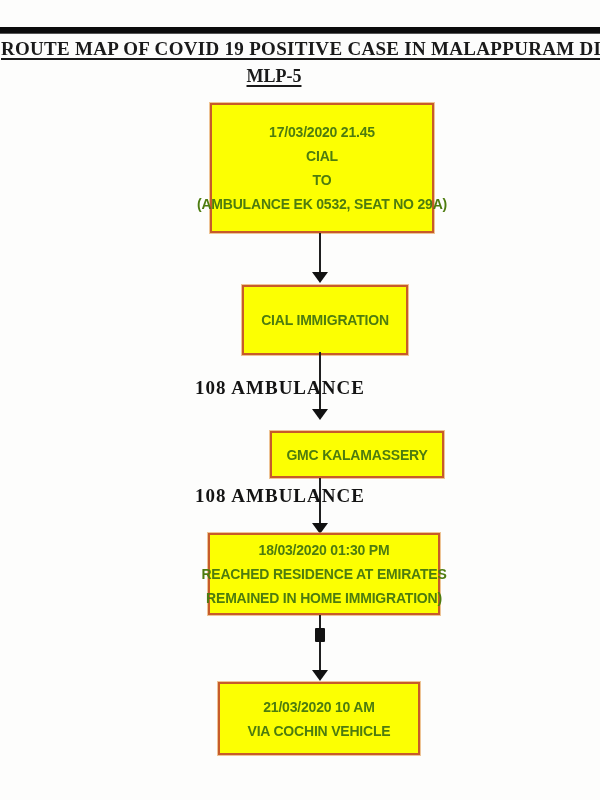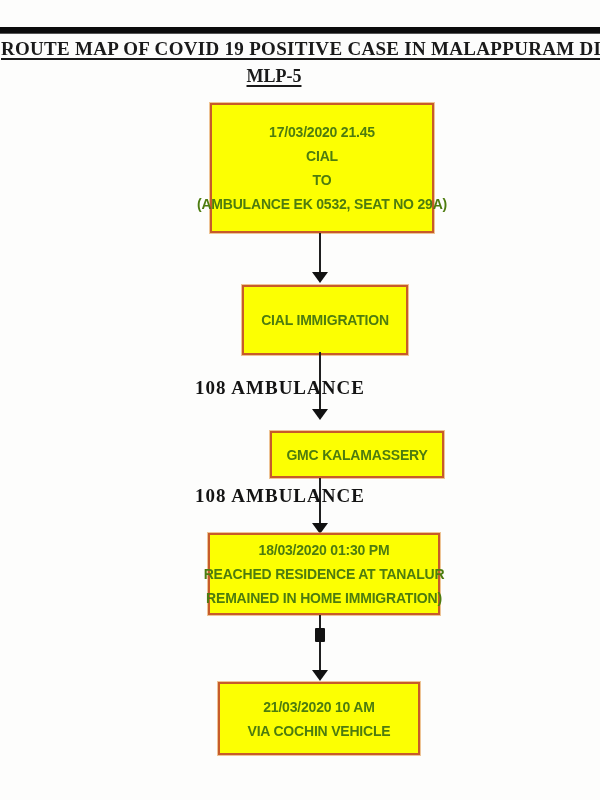--- a/index.html
+++ b/index.html
@@ -93,21 +93,21 @@
   <div class="node n3">
     <span>GMC KALAMASSERY</span>
   </div>
 
   <div class="arrow-line al3"></div>
   <div class="edge-label el2">108 AMBULANCE</div>
   <div class="arrow-head ah3"></div>
 
   <div class="node n4">
     <span>18/03/2020 01:30 PM</span>
-    <span>REACHED RESIDENCE AT TANALUR</span>
+    <span>REACHED RESIDENCE AT EMIRATES</span>
     <span>REMAINED IN HOME IMMIGRATION)</span>
   </div>
 
   <div class="arrow-line al4"></div>
   <div class="artifact"></div>
   <div class="arrow-head ah4"></div>
 
   <div class="node n5">
     <span>21/03/2020 10 AM</span>
     <span>VIA COCHIN VEHICLE</span>

